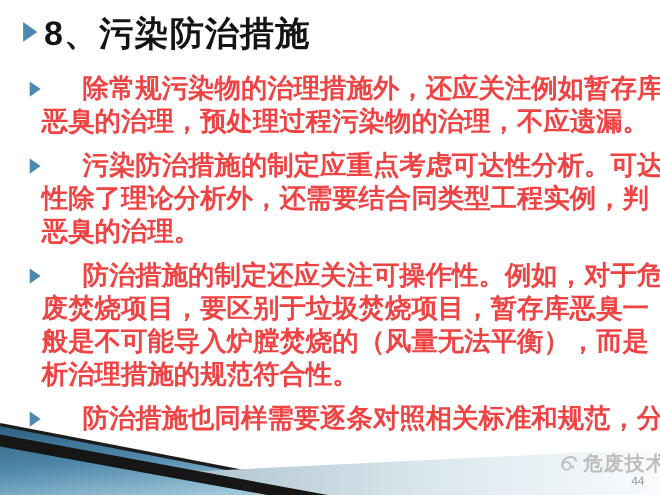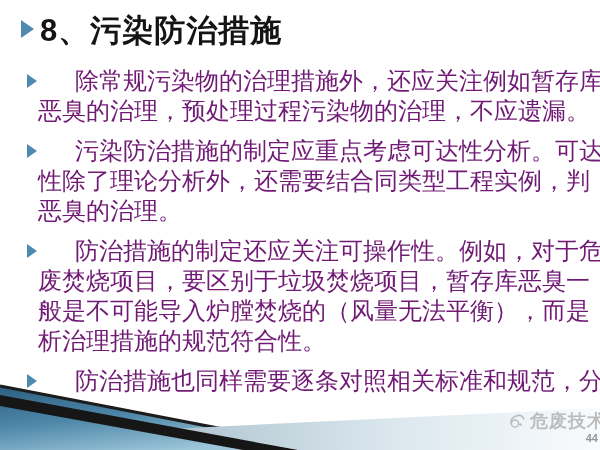--- a/index.html
+++ b/index.html
@@ -13,33 +13,33 @@
     position:absolute;left:40px;top:0;font-size:31px;font-weight:700;
     letter-spacing:1px;color:#141414;white-space:nowrap;
   }
   .tri{width:0;height:0;border-style:solid;display:inline-block;
        border-color:transparent transparent transparent #4e8ab0;}
   .tri-title{position:absolute;left:21px;top:10px;border-width:9px 0 9px 13px;}
   
   .content{position:absolute;left:38px;top:66px;width:552px;}
   .para{position:relative;margin:0 0 10px 0;}
   .para .tri-body{position:absolute;left:-11px;top:8px;border-width:7px 0 7px 10px;}
-  .line{font-size:24px;line-height:30px;font-weight:400;white-space:nowrap;
-        color:#701a75;letter-spacing:0;}
+  .line{font-size:24px;line-height:30px;font-weight:700;white-space:nowrap;
+        color:#ef4444;letter-spacing:0;}
   .line.first{padding-left:37px;}
   
   .ribbon{position:absolute;left:0;top:0;width:600px;height:450px;pointer-events:none;}
   
   .watermark{
     position:absolute;right:14px;top:409px;display:flex;align-items:center;gap:4px;
     color:#b3b3b3;opacity:.85;
   }
   .watermark-label{font-size:18px;font-weight:700;letter-spacing:1px;}
   .page-number{
-    position:absolute;right:22px;top:432px;font-size:11px;color:#979797;font-weight:700;
+    position:absolute;right:34px;top:432px;font-size:11px;color:#979797;font-weight:400;
   }
 </style>
 </head>
 <body>
 
 <div class="slide">
 
   <svg class="ribbon" viewBox="0 0 600 450" preserveAspectRatio="none" aria-hidden="true">
     <defs>
       <linearGradient id="gBlue" x1="0" y1="0" x2="0.55" y2="1">

